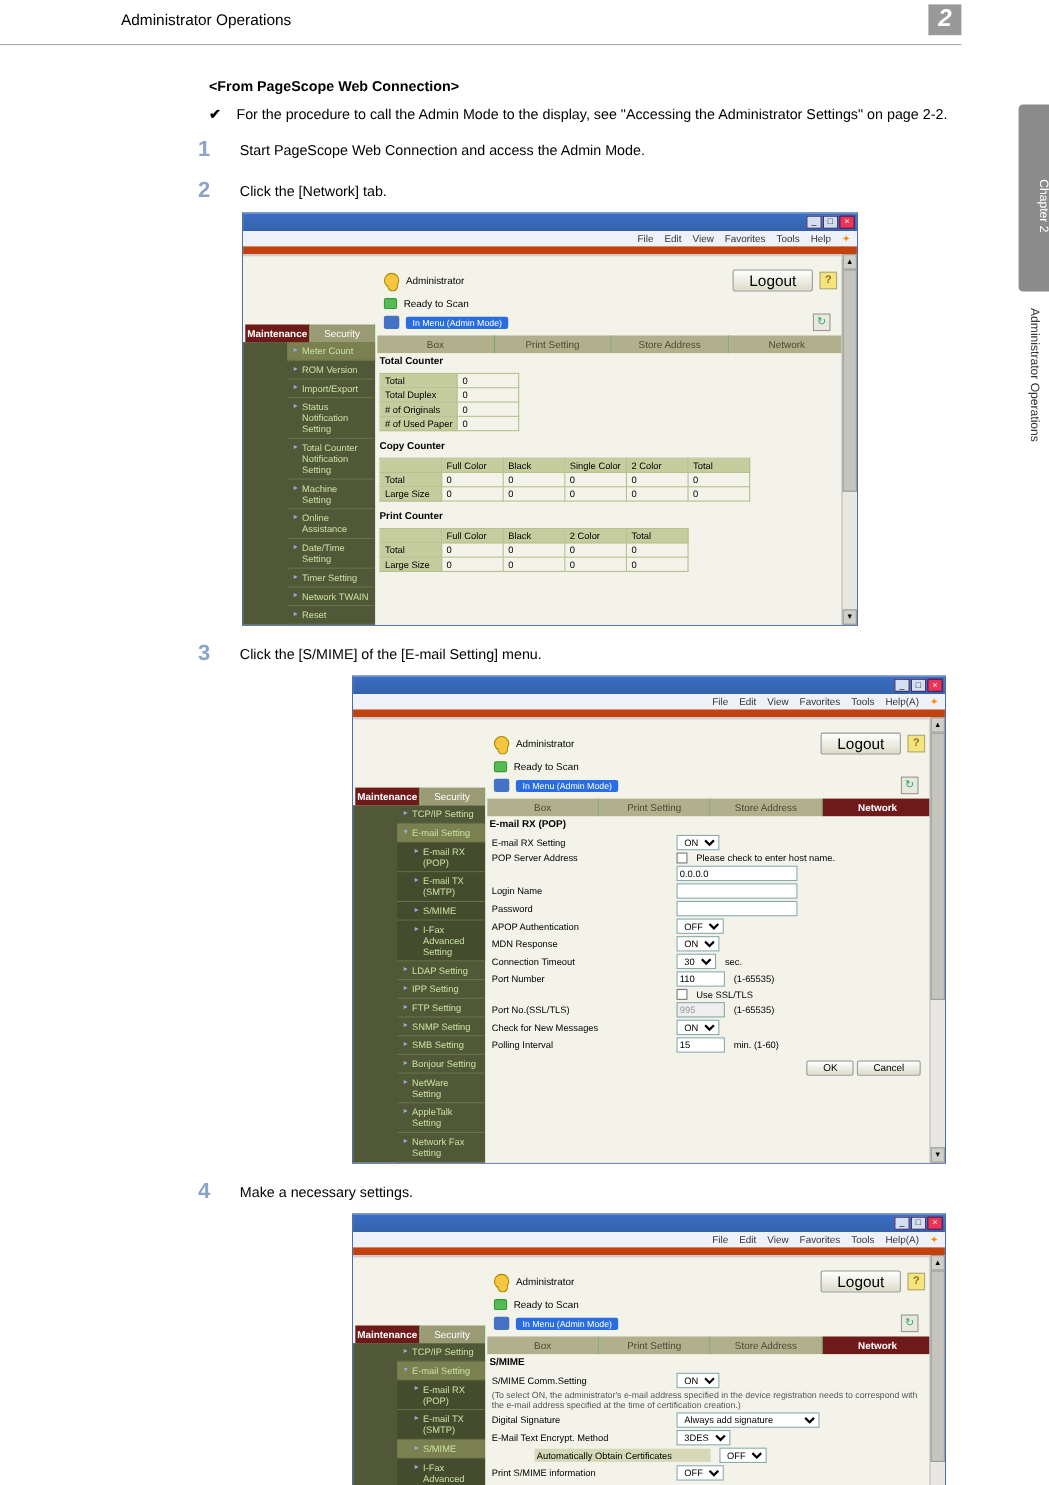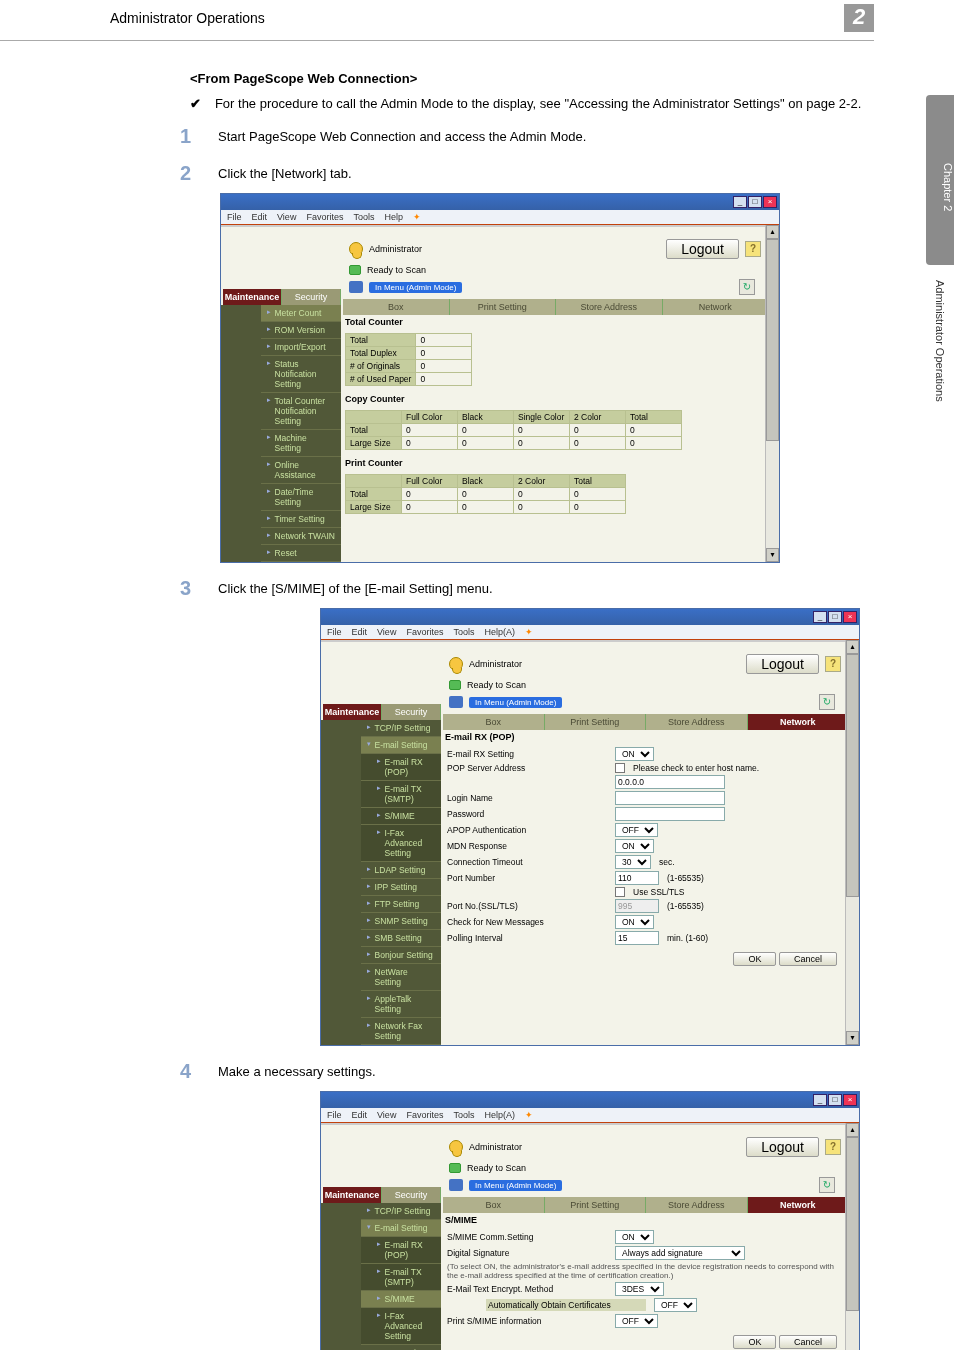--- a/index.html
+++ b/index.html
@@ -16,21 +16,21 @@
   .num-step { display: flex; gap: 20px; margin: 14px 0 6px 70px; align-items: flex-start; }
   .step-num { font-size: 20px; color: #8aa4c9; font-weight: bold; width: 18px; }
   .step-text { font-size: 13px; padding-top: 4px; }
 
   .shot { width: 540px; margin: 8px 0 8px 110px; border: 1px solid #4a6da8; background: #fff; font-size: 9px; }
   .shot.wide { width: 560px; }
   .win-title { background: linear-gradient(#3a6fc6,#3561a8); height: 16px; display:flex; justify-content:space-between; align-items:center; padding:0 2px;}
   .win-ctrls { display:flex; gap:1px; }
   .win-ctrl { width:14px; height:12px; background:#d4e0f0; border:1px solid #326; font-size:8px; text-align:center; line-height:10px; }
   .win-ctrl.close { background:#e35; color:#fff; }
-  .menu-bar { background:#eef2f8; padding:2px 6px; font-size:9px; color:#333; border-bottom:1px solid #c2410c; display:flex; justify-content:flex-start;}
+  .menu-bar { background:#eef2f8; padding:2px 6px; font-size:9px; color:#333; border-bottom:7px solid #c2410c; display:flex; justify-content:flex-end;}
   .menu-items span { margin-right:10px; text-decoration: underline; text-decoration-color: transparent;}
   .menu-items span::first-letter { text-decoration: underline; }
 
   .page-area { background:#f3f3e9; display:flex; border-top:2px solid #ccc; }
   .page-left { width:120px; }
   .page-main { flex:1; padding:6px 10px 10px 0; position:relative; }
   .admin-row { display:flex; align-items:center; padding:6px 8px; gap:6px;}
   .admin-icon { width:14px; height:14px; border-radius:50%; background:#f7c640; border:1px solid #a80; position:relative;}
   .admin-icon::after{content:"";position:absolute;width:8px;height:5px;background:#f7c640;border:1px solid #a80;border-top:none;border-radius:0 0 5px 5px;left:2px;top:10px;}
   .logout-btn { margin-left:auto; background:linear-gradient(#fff,#dcdcc9); border:1px solid #999; padding:1px 14px; font-size:14px; border-radius:2px;}
@@ -450,26 +450,26 @@
                 <div class="tab box">Box</div>
                 <div class="tab ps">Print Setting</div>
                 <div class="tab sa">Store Address</div>
                 <div class="tab net active">Network</div>
               </div>
           <div class="panel-h">S/MIME</div>
           <div class="form-row">
                 <span class="lab">S/MIME Comm.Setting</span>
                 <select class="sel"><option>ON</option></select>
               </div>
+          <div class="form-row" style="padding-right:10px;">
+                <span style="font-size:8px;color:#555;">(To select ON, the administrator's e-mail address specified in the device registration needs to correspond with the e-mail address specified at the time of certification creation.)</span>
+              </div>
           <div class="form-row">
                 <span class="lab">Digital Signature</span>
                 <select class="sel" style="width:130px;"><option>Always add signature</option></select>
-              </div>
-          <div class="form-row" style="padding-right:10px;">
-                <span style="font-size:8px;color:#555;">(To select ON, the administrator's e-mail address specified in the device registration needs to correspond with the e-mail address specified at the time of certification creation.)</span>
               </div>
           <div class="form-row">
                 <span class="lab">E-Mail Text Encrypt. Method</span>
                 <select class="sel"><option>3DES</option></select>
               </div>
           <div class="form-row">
                 <span class="lab" style="background:#d5d9b8;padding:1px 2px;margin-left:39px;">Automatically Obtain Certificates</span>
                 <select class="sel"><option>OFF</option></select>
               </div>
           <div class="form-row">

